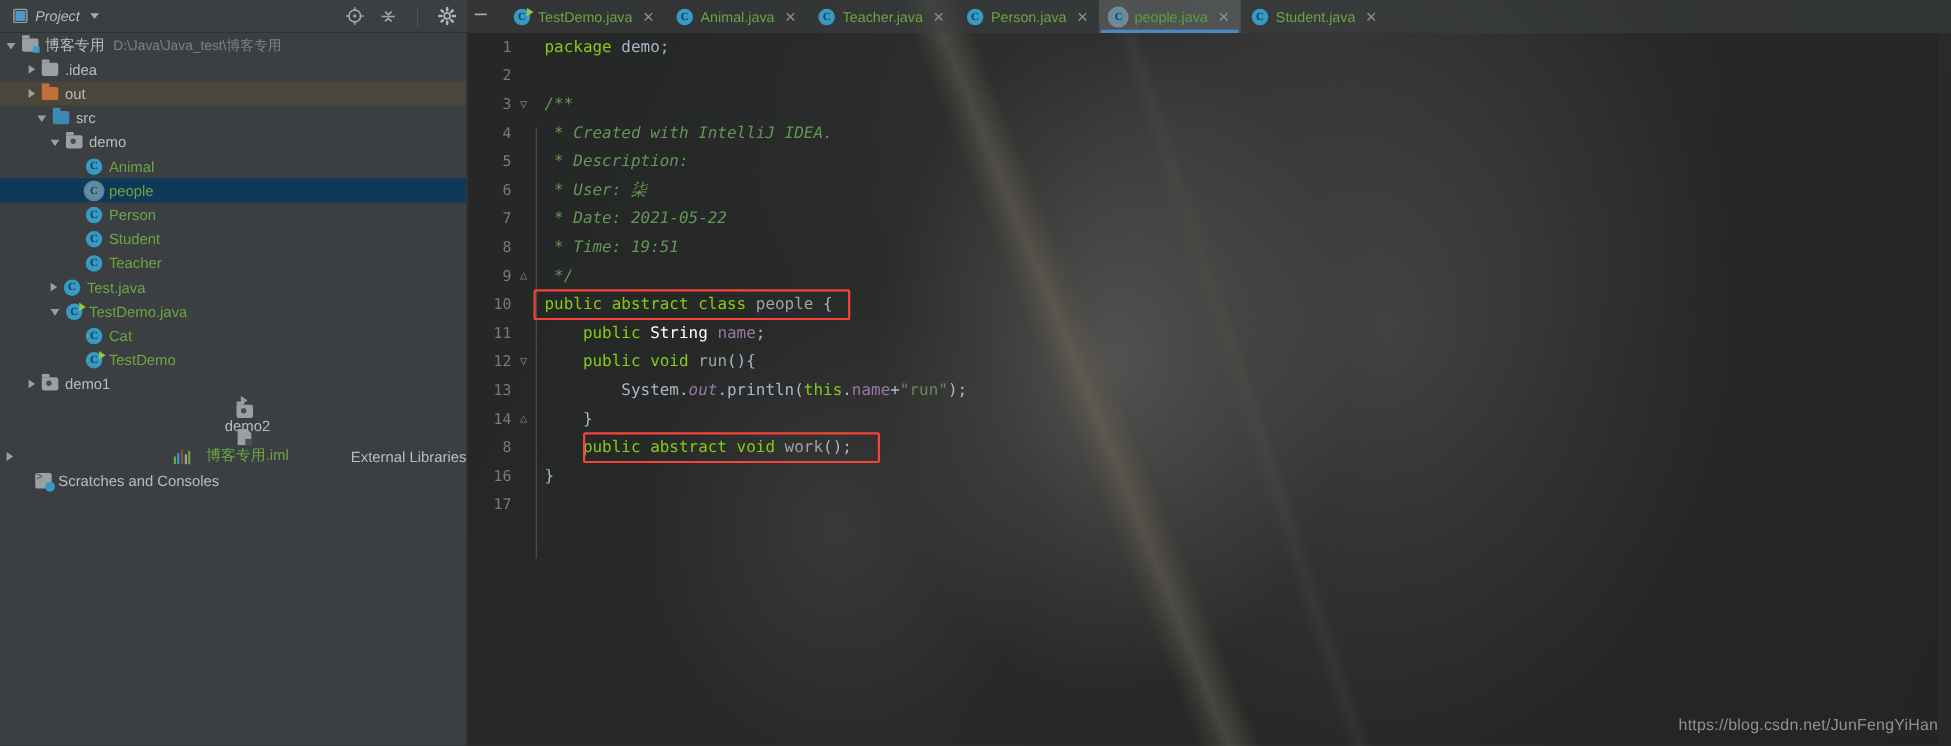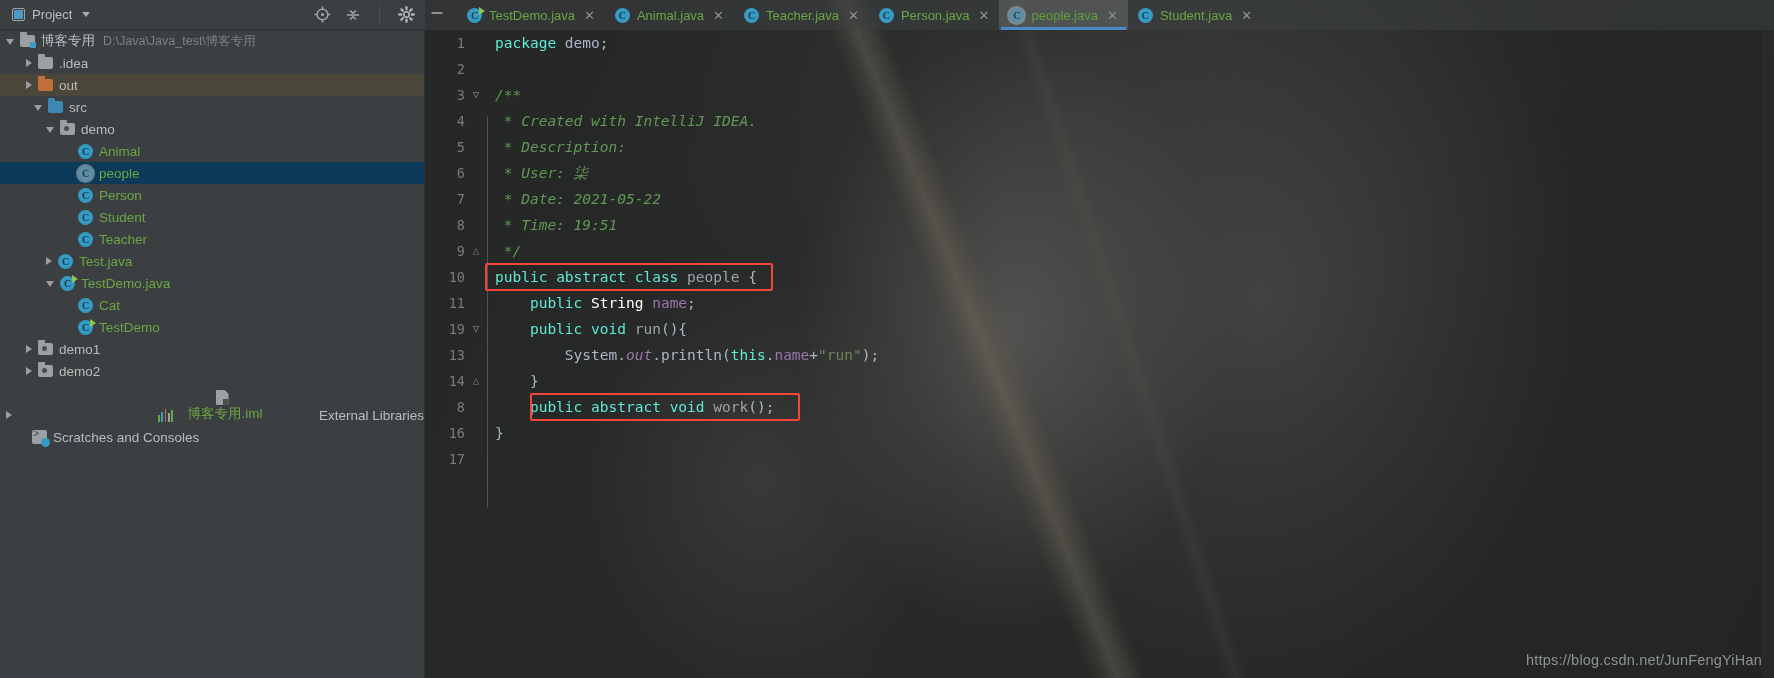--- a/index.html
+++ b/index.html
@@ -40,20 +40,21 @@
     pointer-events: none;
   }
 
   
   .topbar {
     position: absolute; top: 0; left: 0;
     width: 425px; height: 30px;
     background: #3c3f41;
     display: flex; align-items: center;
     border-bottom: 1px solid #2e3133;
+    font-style: italic;
   }
   .proj-label {
     display: flex; align-items: center; gap: 7px;
     padding-left: 12px;
     font-size: 13px; color: #bbbbbb;
   }
   .proj-ico {
     width: 13px; height: 13px;
     border: 1.6px solid #9fa2a4;
     border-radius: 2px;
@@ -242,21 +243,21 @@
   }
   .fold {
     width: 22px; flex: none; text-align: center;
     color: #7b7e80; font-size: 11px; position: relative;
   }
   .vline {
     position: absolute; left: 62px; top: 86px; bottom: 170px;
     width: 1px; background: rgba(130,134,136,0.45);
   }
   .code { padding-left: 8px; }
-  .kw   { color: #5eead4; }
+  .kw   { color: #84cc16; }
   .cm   { color: #629755; font-style: italic; }
   .str  { color: #6a8759; }
   .ident{ color: #a9b7c6; }
   .dim  { color: #9aa3a9; }
   .fld  { color: #9876aa; text-align: right; }
   .stat { color: #9876aa; font-style: italic; }
   .cls2 { color: #ffffff; }
   .hlbox {
     position: absolute;
     border: 2.5px solid #f5443a;
@@ -437,21 +438,21 @@
         <div class="trow" style="padding-left: 66px;">
           <span class="arrow hidden"></span>
           <span class="cico run">C</span>
           <span class="tlabel green">TestDemo</span>
         </div>
         <div class="trow" style="padding-left: 26px;">
           <span class="arrow"></span>
           <span class="folder pkg"></span>
           <span class="tlabel grey">demo1</span>
         </div>
-        <div class="trow" style="padding-left: 26px;">
+        <div class="trow" style="padding-left: 26px; flex-direction: column;">
           <span class="arrow"></span>
           <span class="folder pkg"></span>
           <span class="tlabel grey">demo2</span>
         </div>
         <div class="trow" style="padding-left: 26px; flex-direction: column;">
           <span class="arrow hidden"></span>
           <span class="iml-ico"></span>
           <span class="tlabel green">博客专用.iml</span>
         </div>
         <div class="trow" style="padding-left: 6px; justify-content: space-between;">
@@ -480,21 +481,21 @@
         <div class="cline"><span class="ln">2</span><span class="fold"></span><span class="code"></span></div>
         <div class="cline"><span class="ln">3</span><span class="fold">▽</span><span class="code"><span class="cm">/**</span></span></div>
         <div class="cline"><span class="ln">4</span><span class="fold"></span><span class="code"><span class="cm"> * Created with IntelliJ IDEA.</span></span></div>
         <div class="cline"><span class="ln">5</span><span class="fold"></span><span class="code"><span class="cm"> * Description:</span></span></div>
         <div class="cline"><span class="ln">6</span><span class="fold"></span><span class="code"><span class="cm"> * User: 柒</span></span></div>
         <div class="cline"><span class="ln">7</span><span class="fold"></span><span class="code"><span class="cm"> * Date: 2021-05-22</span></span></div>
         <div class="cline"><span class="ln">8</span><span class="fold"></span><span class="code"><span class="cm"> * Time: 19:51</span></span></div>
         <div class="cline"><span class="ln">9</span><span class="fold">△</span><span class="code"><span class="cm"> */</span></span></div>
         <div class="cline"><span class="ln">10</span><span class="fold"></span><span class="code"><span class="kw">public</span> <span class="kw">abstract</span> <span class="kw">class</span> <span class="dim">people</span> <span class="ident">{</span></span></div>
         <div class="cline"><span class="ln">11</span><span class="fold"></span><span class="code">    <span class="kw">public</span> <span class="cls2">String</span> <span class="fld">name</span><span class="ident">;</span></span></div>
-        <div class="cline"><span class="ln">19</span><span class="fold">▽</span><span class="code">    <span class="kw">public</span> <span class="kw">void</span> <span class="dim">run</span><span class="ident">(){</span></span></div>
+        <div class="cline"><span class="ln">12</span><span class="fold">▽</span><span class="code">    <span class="kw">public</span> <span class="kw">void</span> <span class="dim">run</span><span class="ident">(){</span></span></div>
         <div class="cline"><span class="ln">13</span><span class="fold"></span><span class="code">        <span class="ident">System</span><span class="ident">.</span><span class="stat">out</span><span class="ident">.</span><span class="ident">println</span><span class="ident">(</span><span class="kw">this</span><span class="ident">.</span><span class="fld">name</span><span class="ident">+</span><span class="str">"run"</span><span class="ident">);</span></span></div>
         <div class="cline"><span class="ln">14</span><span class="fold">△</span><span class="code">    <span class="ident">}</span></span></div>
         <div class="cline"><span class="ln">8</span><span class="fold"></span><span class="code">    <span class="kw">public</span> <span class="kw">abstract</span> <span class="kw">void</span> <span class="dim">work</span><span class="ident">();</span></span></div>
         <div class="cline"><span class="ln">16</span><span class="fold"></span><span class="code"><span class="ident">}</span></span></div>
         <div class="cline"><span class="ln">17</span><span class="fold"></span><span class="code"></span></div>
       </div>
 
     <div class="hlbox" id="hl-1" style="top: 233px; height: 28px; left: 60px; width: 288px;"></div>
     <div class="hlbox" id="hl-2" style="top: 363px; height: 28px; left: 105px; width: 270px;"></div>
 

